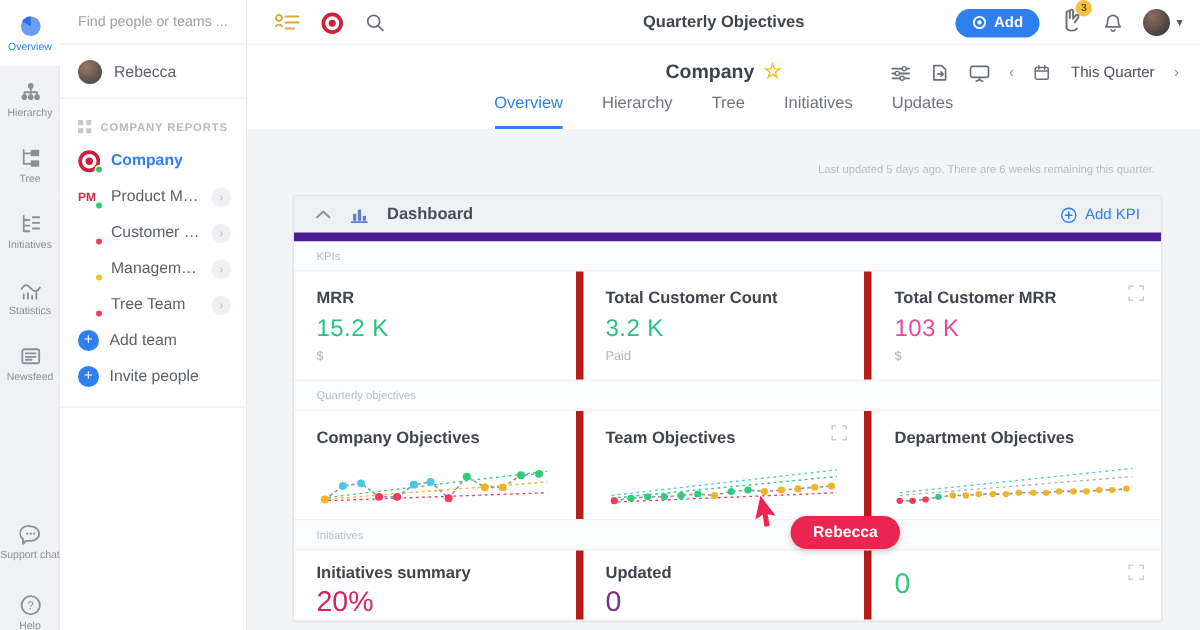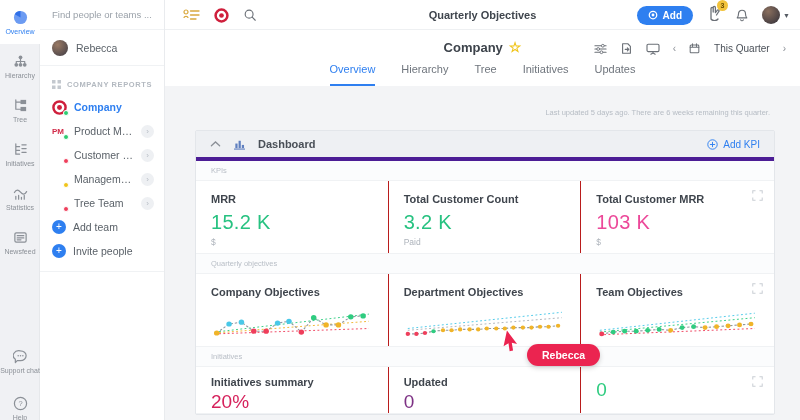--- a/index.html
+++ b/index.html
@@ -73,33 +73,33 @@
   .chev-txt { font-size: 10px; color: #8b9097; cursor: pointer; }
   .period { display: flex; align-items: center; gap: 14px; cursor: pointer; color: #4a5058; }
   .tabs { position: absolute; left: 0; right: 0; bottom: 0; display: flex; justify-content: center; gap: 26px; }
   .tab { font-size: 11px; color: #6f757d; padding-bottom: 9px; cursor: pointer; border-bottom: 2px solid transparent; }
   .tab.active { color: #2e7ff0; border-bottom-color: #2e7ff0; }
   
   .main { position: absolute; left: 165px; top: 86px; width: 635px; height: 334px; background: #f3f4f6; }
   .last-updated { position: absolute; top: 22px; right: 30px; font-size: 7.5px; color: #b6bcc4; }
   .panel { position: absolute; left: 30px; right: 25px; top: 44px; background: #fff;
            border: 1px solid #e3e6ea; border-radius: 2px; }
-  .panel-header { height: 30px; background: #eef0f3; border-bottom: 4px solid #4c1d95;
+  .panel-header { height: 30px; background: #eef0f3; border-bottom: 6px solid #4c1d95;
                   display: flex; align-items: center; padding: 0 14px; gap: 12px; justify-content: center; }
   .panel-title { font-size: 11px; font-weight: bold; color: #494f57; }
   .add-kpi { margin-left: auto; display: flex; align-items: center; gap: 5px; color: #2e7ff0;
              font-size: 10px; cursor: pointer; }
   .section-label { height: 20px; background: #fbfcfd; border-bottom: 1px solid #f0f2f4;
                    display: flex; align-items: center; padding: 0 15px;
                    font-size: 7.5px; color: #b8bec6; }
   .cards-row { display: grid; grid-template-columns: 1fr 1fr 1fr; border-bottom: 1px solid #f0f2f4; }
-  .card { position: relative; padding: 12px 15px 8px 15px; border-right: 1px solid #b91c1c; }
+  .card { position: relative; padding: 12px 15px 8px 15px; border-right: 5px solid #b91c1c; }
   .card:last-child { border-right: none; }
   .card-title { font-size: 11px; font-weight: bold; color: #3f454d; }
-  .kpi-value { font-size: 20px; margin-top: 6px; letter-spacing: 0.3px; }
+  .kpi-value { font-size: 16px; margin-top: 6px; letter-spacing: 0.3px; }
   .kpi-sub { font-size: 8.5px; color: #adb3bb; margin-top: 3px; }
   .kpi-row .card { height: 72px; }
   .obj-row .card { height: 72px; }
   .init-row { border-bottom: 1px solid #f0f2f4; }
   .init-row .card { height: 46px; padding-top: 9px; }
   .init-value { font-size: 19px; font-weight: 500; margin-top: 3px; }
   .spark { margin-top: 8px; height: 36px; width: 100%; }
   .expand-icon { position: absolute; top: 9px; right: 11px; cursor: pointer; }
   
   .cursor-layer { position: absolute; left: 0; top: 0; width: 800px; height: 420px; pointer-events: none; }
@@ -405,20 +405,48 @@
               <circle cx="70" cy="19" r="2.9" fill="#49c8e8"></circle>
               <circle cx="82" cy="17" r="2.9" fill="#49c8e8"></circle>
               <circle cx="95" cy="29" r="2.9" fill="#ef3e5b"></circle>
               <circle cx="108" cy="13" r="2.9" fill="#2fcc80"></circle>
               <circle cx="121" cy="21" r="2.9" fill="#f0b429"></circle>
               <circle cx="134" cy="21" r="2.9" fill="#f0b429"></circle>
               <circle cx="147" cy="12" r="2.9" fill="#2fcc80"></circle>
               <circle cx="160" cy="11" r="2.9" fill="#2fcc80"></circle>
             </svg>
           </div>
+      </div>
+      <div class="card">
+        <div class="card-title">Team Objectives</div>
+        <div class="spark">
+            <svg viewBox="0 0 170 40" preserveAspectRatio="none" style="width: 100%; height: 100%; display: block;">
+              <line x1="4" y1="27" x2="166" y2="8" stroke="#49c8e8" stroke-width="1" stroke-dasharray="2,2.5"></line>
+              <line x1="4" y1="29" x2="166" y2="13" stroke="#2fcc80" stroke-width="1" stroke-dasharray="2,2.5"></line>
+              <line x1="4" y1="32" x2="166" y2="25" stroke="#ef3e5b" stroke-width="1" stroke-dasharray="2,2.5"></line>
+              <polyline points="6,31 18,29 30,28 42,28 54,27 66,26 78,27 90,24 102,23 114,24 126,23 138,22 150,21 162,20" fill="none" stroke="#8f969e" stroke-width="1.2" stroke-dasharray="2.5,2"></polyline>
+              <circle cx="6" cy="31" r="2.6" fill="#ef3e5b"></circle>
+              <circle cx="18" cy="29" r="2.6" fill="#2fcc80"></circle>
+              <circle cx="30" cy="28" r="2.6" fill="#2fcc80"></circle>
+              <circle cx="42" cy="28" r="2.6" fill="#2fcc80"></circle>
+              <circle cx="54" cy="27" r="2.6" fill="#2fcc80"></circle>
+              <circle cx="66" cy="26" r="2.6" fill="#2fcc80"></circle>
+              <circle cx="78" cy="27" r="2.6" fill="#f0b429"></circle>
+              <circle cx="90" cy="24" r="2.6" fill="#2fcc80"></circle>
+              <circle cx="102" cy="23" r="2.6" fill="#2fcc80"></circle>
+              <circle cx="114" cy="24" r="2.6" fill="#f0b429"></circle>
+              <circle cx="126" cy="23" r="2.6" fill="#f0b429"></circle>
+              <circle cx="138" cy="22" r="2.6" fill="#f0b429"></circle>
+              <circle cx="150" cy="21" r="2.6" fill="#f0b429"></circle>
+              <circle cx="162" cy="20" r="2.6" fill="#f0b429"></circle>
+            </svg>
+          </div>
+        <svg class="expand-icon" width="11" height="11" viewBox="0 0 14 14">
+          <path d="M1 4.5 V1 H4.5 M9.5 1 H13 V4.5 M13 9.5 V13 H9.5 M4.5 13 H1 V9.5" fill="none" stroke="#c9ced4" stroke-width="1.3"></path>
+        </svg>
       </div>
       <div class="card">
         <div class="card-title">Department Objectives</div>
         <div class="spark">
             <svg viewBox="0 0 170 40" preserveAspectRatio="none" style="width: 100%; height: 100%; display: block;">
               <line x1="4" y1="25" x2="166" y2="7" stroke="#49c8e8" stroke-width="1" stroke-dasharray="2,2.5"></line>
               <line x1="4" y1="27" x2="166" y2="13" stroke="#aab0b7" stroke-width="1" stroke-dasharray="2,2.5"></line>
               <polyline points="4,31 13,31 22,30 31,28 41,27 50,27 59,26 69,26 78,26 87,25 97,25 106,25 115,24 125,24 134,24 143,23 152,23 162,22" fill="none" stroke="#8f969e" stroke-width="1.2" stroke-dasharray="2.5,2"></polyline>
               <circle cx="4" cy="31" r="2.3" fill="#ef3e5b"></circle>
               <circle cx="13" cy="31" r="2.3" fill="#ef3e5b"></circle>
@@ -434,48 +462,20 @@
               <circle cx="106" cy="25" r="2.3" fill="#f0b429"></circle>
               <circle cx="115" cy="24" r="2.3" fill="#f0b429"></circle>
               <circle cx="125" cy="24" r="2.3" fill="#f0b429"></circle>
               <circle cx="134" cy="24" r="2.3" fill="#f0b429"></circle>
               <circle cx="143" cy="23" r="2.3" fill="#f0b429"></circle>
               <circle cx="152" cy="23" r="2.3" fill="#f0b429"></circle>
               <circle cx="162" cy="22" r="2.3" fill="#f0b429"></circle>
             </svg>
           </div>
       </div>
-      <div class="card">
-        <div class="card-title">Team Objectives</div>
-        <div class="spark">
-            <svg viewBox="0 0 170 40" preserveAspectRatio="none" style="width: 100%; height: 100%; display: block;">
-              <line x1="4" y1="27" x2="166" y2="8" stroke="#49c8e8" stroke-width="1" stroke-dasharray="2,2.5"></line>
-              <line x1="4" y1="29" x2="166" y2="13" stroke="#2fcc80" stroke-width="1" stroke-dasharray="2,2.5"></line>
-              <line x1="4" y1="32" x2="166" y2="25" stroke="#ef3e5b" stroke-width="1" stroke-dasharray="2,2.5"></line>
-              <polyline points="6,31 18,29 30,28 42,28 54,27 66,26 78,27 90,24 102,23 114,24 126,23 138,22 150,21 162,20" fill="none" stroke="#8f969e" stroke-width="1.2" stroke-dasharray="2.5,2"></polyline>
-              <circle cx="6" cy="31" r="2.6" fill="#ef3e5b"></circle>
-              <circle cx="18" cy="29" r="2.6" fill="#2fcc80"></circle>
-              <circle cx="30" cy="28" r="2.6" fill="#2fcc80"></circle>
-              <circle cx="42" cy="28" r="2.6" fill="#2fcc80"></circle>
-              <circle cx="54" cy="27" r="2.6" fill="#2fcc80"></circle>
-              <circle cx="66" cy="26" r="2.6" fill="#2fcc80"></circle>
-              <circle cx="78" cy="27" r="2.6" fill="#f0b429"></circle>
-              <circle cx="90" cy="24" r="2.6" fill="#2fcc80"></circle>
-              <circle cx="102" cy="23" r="2.6" fill="#2fcc80"></circle>
-              <circle cx="114" cy="24" r="2.6" fill="#f0b429"></circle>
-              <circle cx="126" cy="23" r="2.6" fill="#f0b429"></circle>
-              <circle cx="138" cy="22" r="2.6" fill="#f0b429"></circle>
-              <circle cx="150" cy="21" r="2.6" fill="#f0b429"></circle>
-              <circle cx="162" cy="20" r="2.6" fill="#f0b429"></circle>
-            </svg>
-          </div>
-        <svg class="expand-icon" width="11" height="11" viewBox="0 0 14 14">
-          <path d="M1 4.5 V1 H4.5 M9.5 1 H13 V4.5 M13 9.5 V13 H9.5 M4.5 13 H1 V9.5" fill="none" stroke="#c9ced4" stroke-width="1.3"></path>
-        </svg>
-      </div>
     </div>
 
     <div class="section-label">Initiatives</div>
 
     <div class="cards-row init-row">
       <div class="card">
         <div class="card-title">Initiatives summary</div>
         <div class="init-value" style="color:#d6225c">20%</div>
       </div>
       <div class="card">

